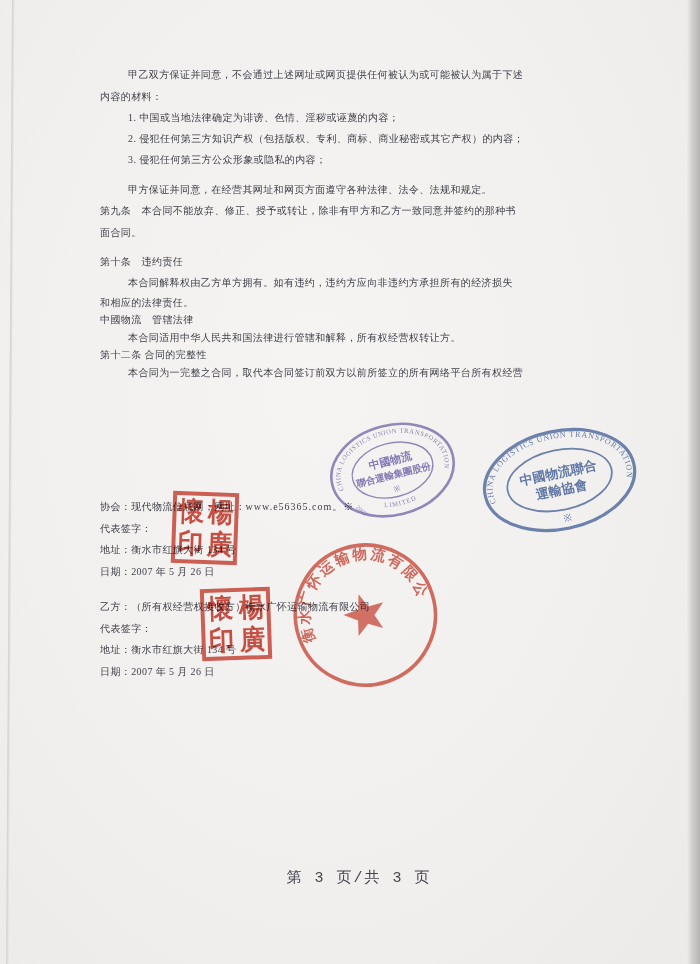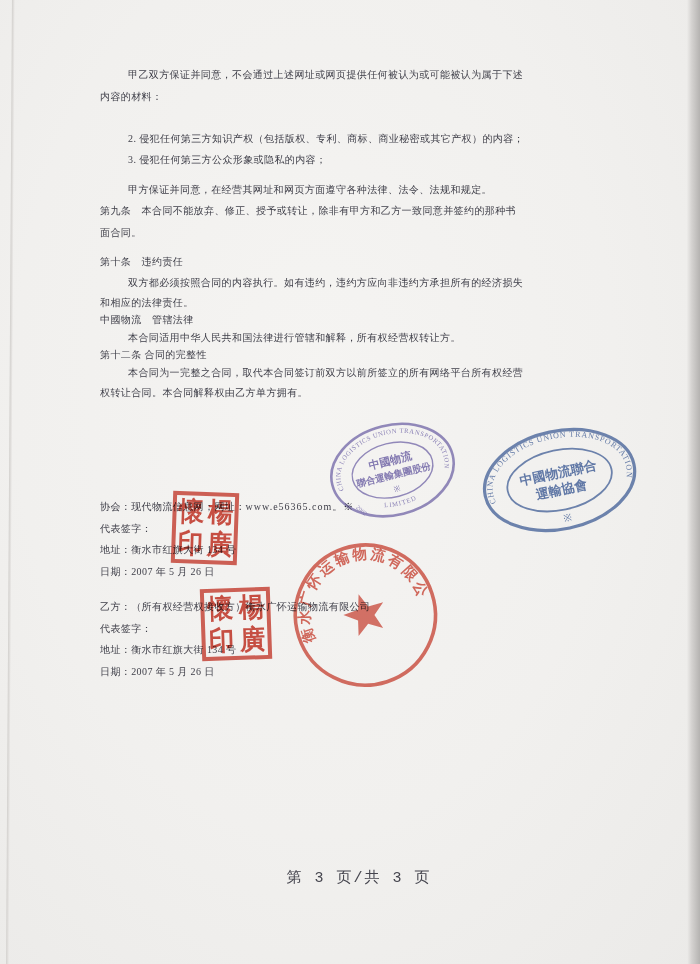--- a/index.html
+++ b/index.html
@@ -44,33 +44,33 @@
   .seal-square span { transform:scale(1.05,1.12); }
   svg text { font-family:"Liberation Serif","DejaVu Serif",serif; }
 </style>
 </head>
 <body>
 
 <div class="sheet">
 
   <p class="ln" style="left:128px;top:68px">甲乙双方保证并同意，不会通过上述网址或网页提供任何被认为或可能被认为属于下述</p>
   <p class="ln" style="left:100px;top:90px">内容的材料：</p>
+  <p class="ln" style="left:128px;top:111px">1. 中国或当地法律确定为诽谤、色情、淫秽或诬蔑的内容；</p>
   <p class="ln" style="left:128px;top:132px">2. 侵犯任何第三方知识产权（包括版权、专利、商标、商业秘密或其它产权）的内容；</p>
   <p class="ln" style="left:128px;top:153px">3. 侵犯任何第三方公众形象或隐私的内容；</p>
   <p class="ln" style="left:100px;top:204px">第九条　本合同不能放弃、修正、授予或转让，除非有甲方和乙方一致同意并签约的那种书</p>
   <p class="ln" style="left:128px;top:183px">甲方保证并同意，在经营其网址和网页方面遵守各种法律、法令、法规和规定。</p>
   <p class="ln" style="left:100px;top:226px">面合同。</p>
   <p class="ln" style="left:100px;top:255px">第十条　违约责任</p>
-  <p class="ln" style="left:128px;top:276px">双方都必须按照合同的内容执行。如有违约，违约方应向非违约方承担所有的经济损失</p>
+  <p class="ln" style="left:128px;top:276px">本合同解释权由乙方单方拥有。如有违约，违约方应向非违约方承担所有的经济损失</p>
   <p class="ln" style="left:100px;top:296px">和相应的法律责任。</p>
   <p class="ln" style="left:100px;top:313px">中國物流　管辖法律</p>
   <p class="ln" style="left:128px;top:331px">本合同适用中华人民共和国法律进行管辖和解释，所有权经营权转让方。</p>
   <p class="ln" style="left:100px;top:348px">第十二条 合同的完整性</p>
   <p class="ln" style="left:128px;top:366px">本合同为一完整之合同，取代本合同签订前双方以前所签立的所有网络平台所有权经营</p>
-  <p class="ln" style="left:100px;top:386px">权转让合同。本合同解释权由乙方单方拥有。</p>
 
   <p class="ln" style="left:100px;top:500px"><span>协会：现代物流信息网；网址：</span><span style="letter-spacing:1px">www.e56365.com。※</span></p>
   <p class="ln" style="left:100px;top:522px">代表签字：</p>
   <p class="ln" style="left:100px;top:543px">地址：衡水市红旗大街 134 号</p>
   <p class="ln" style="left:100px;top:565px">日期：2007 年 5 月 26 日</p>
 
   <p class="ln" style="left:100px;top:600px">乙方：（所有权经营权接收方）衡水广怀运输物流有限公司</p>
   <p class="ln" style="left:100px;top:622px">代表签字：</p>
   <p class="ln" style="left:100px;top:643px">地址：衡水市红旗大街 134 号</p>
   <p class="ln" style="left:100px;top:665px">日期：2007 年 5 月 26 日</p>

